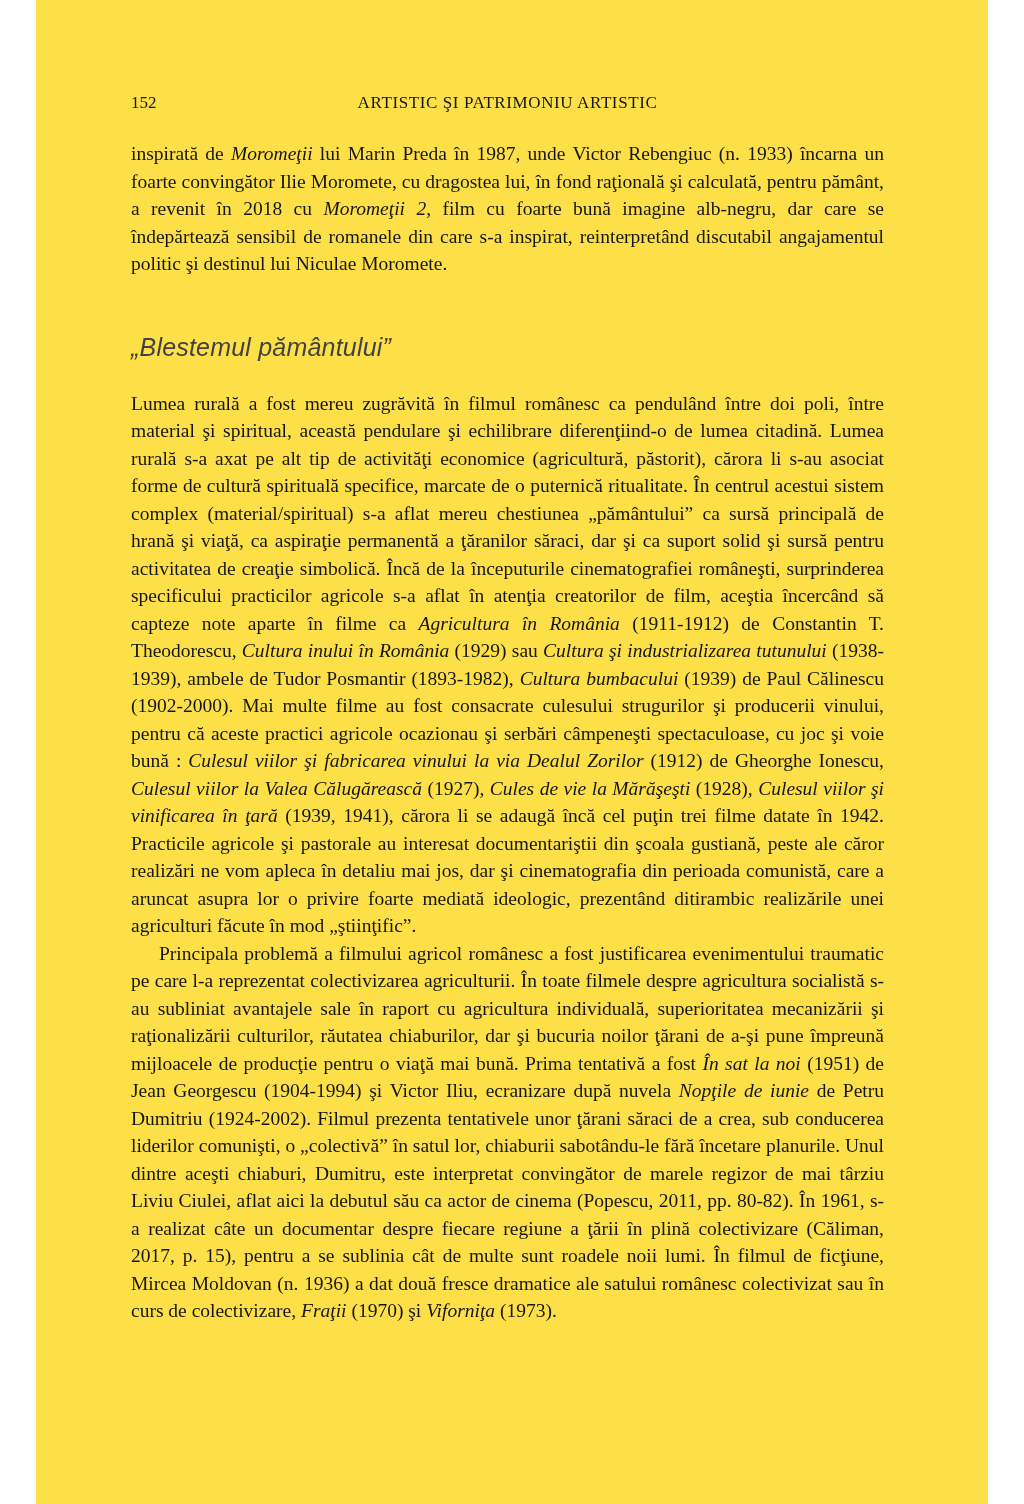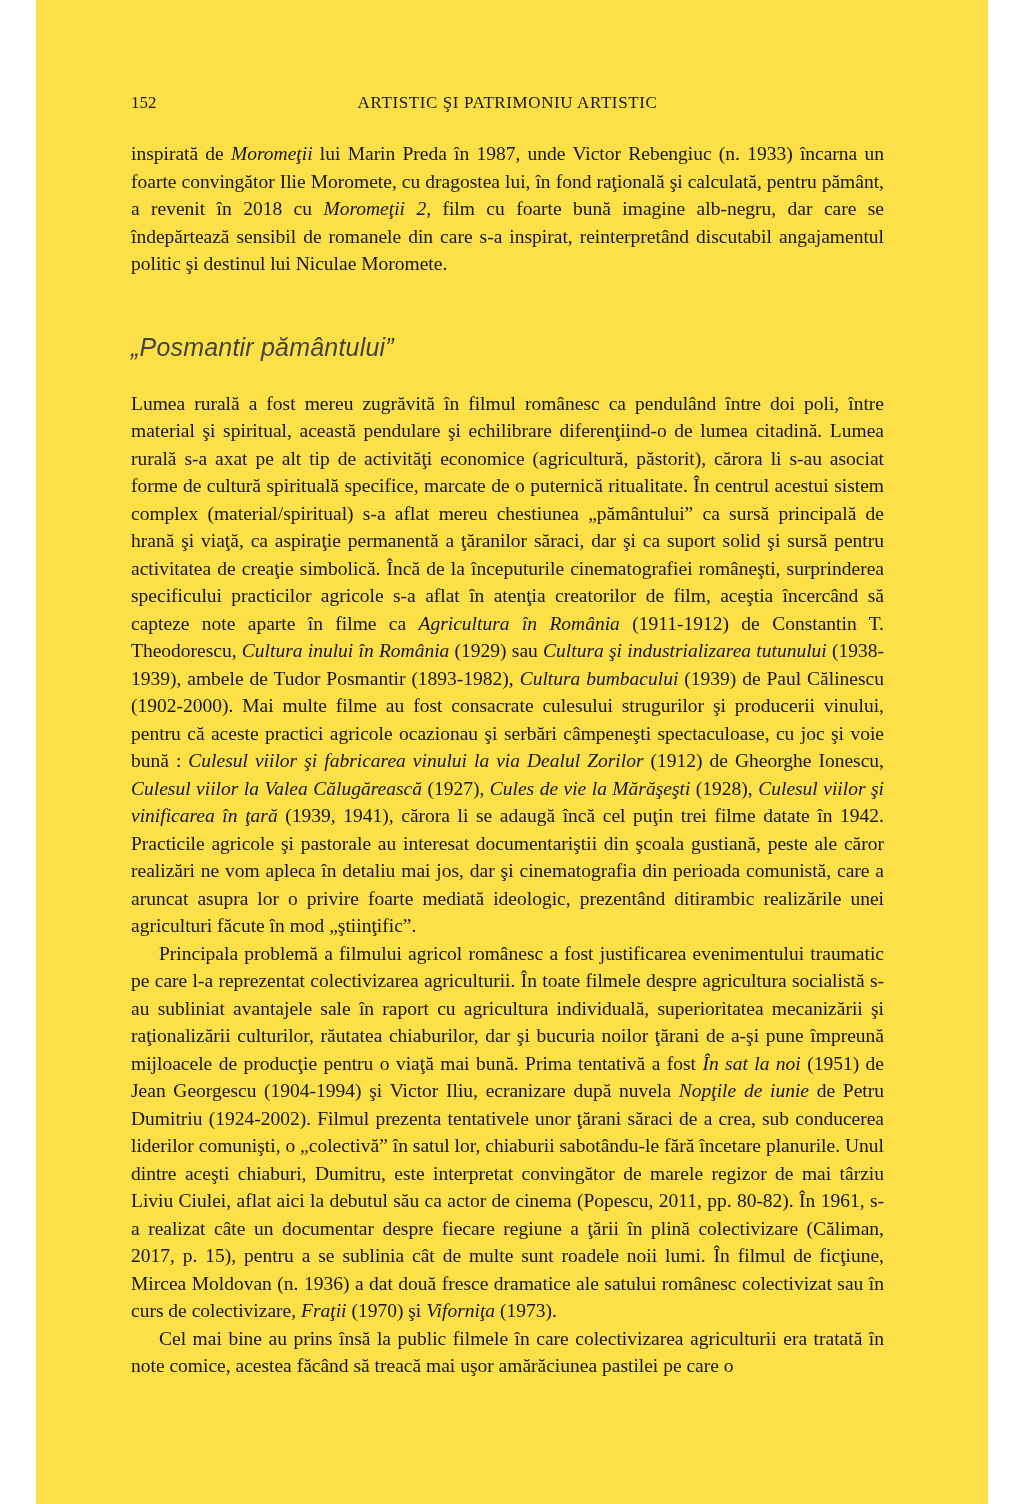--- a/index.html
+++ b/index.html
@@ -68,19 +68,18 @@
 
 <div class="page">
   <header class="running-header">
     <span class="page-number">152</span>
     <span class="header-title">ARTISTIC ŞI PATRIMONIU ARTISTIC</span>
   </header>
 
   <main>
     <p class="para intro-para"><span>inspirată de </span><em>Moromeţii</em><span> lui Marin Preda în 1987, unde Victor Rebengiuc (n. 1933) încarna un foarte convingător Ilie Moromete, cu dragostea lui, în fond raţională şi calculată, pentru pământ, a revenit în 2018 cu </span><em>Moromeţii 2</em><span>, film cu foarte bună imagine alb-negru, dar care se îndepărtează sensibil de romanele din care s-a inspirat, reinterpretând discutabil angajamentul politic şi destinul lui Niculae Moromete.</span></p>
 
-    <h2 class="section-heading">„Posmantir pământului”</h2>
+    <h2 class="section-heading">„Blestemul pământului”</h2>
 
     <p class="para"><span>Lumea rurală a fost mereu zugrăvită în filmul românesc ca pendulând între doi poli, între material şi spiritual, această pendulare şi echilibrare diferenţiind-o de lumea citadină. Lumea rurală s-a axat pe alt tip de activităţi economice (agricultură, păstorit), cărora li s-au asociat forme de cultură spirituală specifice, marcate de o puternică ritualitate. În centrul acestui sistem complex (material/spiritual) s-a aflat mereu chestiunea „pământului” ca sursă principală de hrană şi viaţă, ca aspiraţie permanentă a ţăranilor săraci, dar şi ca suport solid şi sursă pentru activitatea de creaţie simbolică. Încă de la începuturile cinematografiei româneşti, surprinderea specificului practicilor agricole s-a aflat în atenţia creatorilor de film, aceştia încercând să capteze note aparte în filme ca </span><em>Agricultura în România</em><span> (1911-1912) de Constantin T. Theodorescu, </span><em>Cultura inului în România</em><span> (1929) sau </span><em>Cultura şi industrializarea tutunului</em><span> (1938-1939), ambele de Tudor Posmantir (1893-1982), </span><em>Cultura bumbacului</em><span> (1939) de Paul Călinescu (1902-2000). Mai multe filme au fost consacrate culesului strugurilor şi producerii vinului, pentru că aceste practici agricole ocazionau şi serbări câmpeneşti spectaculoase, cu joc şi voie bună : </span><em>Culesul viilor şi fabricarea vinului la via Dealul Zorilor</em><span> (1912) de Gheorghe Ionescu, </span><em>Culesul viilor la Valea Călugărească</em><span> (1927), </span><em>Cules de vie la Mărăşeşti</em><span> (1928), </span><em>Culesul viilor şi vinificarea în ţară</em><span> (1939, 1941), cărora li se adaugă încă cel puţin trei filme datate în 1942. Practicile agricole şi pastorale au interesat documentariştii din şcoala gustiană, peste ale căror realizări ne vom apleca în detaliu mai jos, dar şi cinematografia din perioada comunistă, care a aruncat asupra lor o privire foarte mediată ideologic, prezentând ditirambic realizările unei agriculturi făcute în mod „ştiinţific”.</span></p>
     <p class="para indent"><span>Principala problemă a filmului agricol românesc a fost justificarea evenimentului traumatic pe care l-a reprezentat colectivizarea agriculturii. În toate filmele despre agricultura socialistă s-au subliniat avantajele sale în raport cu agricultura individuală, superioritatea mecanizării şi raţionalizării culturilor, răutatea chiaburilor, dar şi bucuria noilor ţărani de a-şi pune împreună mijloacele de producţie pentru o viaţă mai bună. Prima tentativă a fost </span><em>În sat la noi</em><span> (1951) de Jean Georgescu (1904-1994) şi Victor Iliu, ecranizare după nuvela </span><em>Nopţile de iunie</em><span> de Petru Dumitriu (1924-2002). Filmul prezenta tentativele unor ţărani săraci de a crea, sub conducerea liderilor comunişti, o „colectivă” în satul lor, chiaburii sabotându-le fără încetare planurile. Unul dintre aceşti chiaburi, Dumitru, este interpretat convingător de marele regizor de mai târziu Liviu Ciulei, aflat aici la debutul său ca actor de cinema (Popescu, 2011, pp. 80-82). În 1961, s-a realizat câte un documentar despre fiecare regiune a ţării în plină colectivizare (Căliman, 2017, p. 15), pentru a se sublinia cât de multe sunt roadele noii lumi. În filmul de ficţiune, Mircea Moldovan (n. 1936) a dat două fresce dramatice ale satului românesc colectivizat sau în curs de colectivizare, </span><em>Fraţii</em><span> (1970) şi </span><em>Viforniţa</em><span> (1973).</span></p>
-    <p class="para indent"><span>Cel mai bine au prins însă la public filmele în care colectivizarea agriculturii era tratată în note comice, acestea făcând să treacă mai uşor amărăciunea pastilei pe care o</span></p>
   </main>
 </div>
 
 </body></html>

